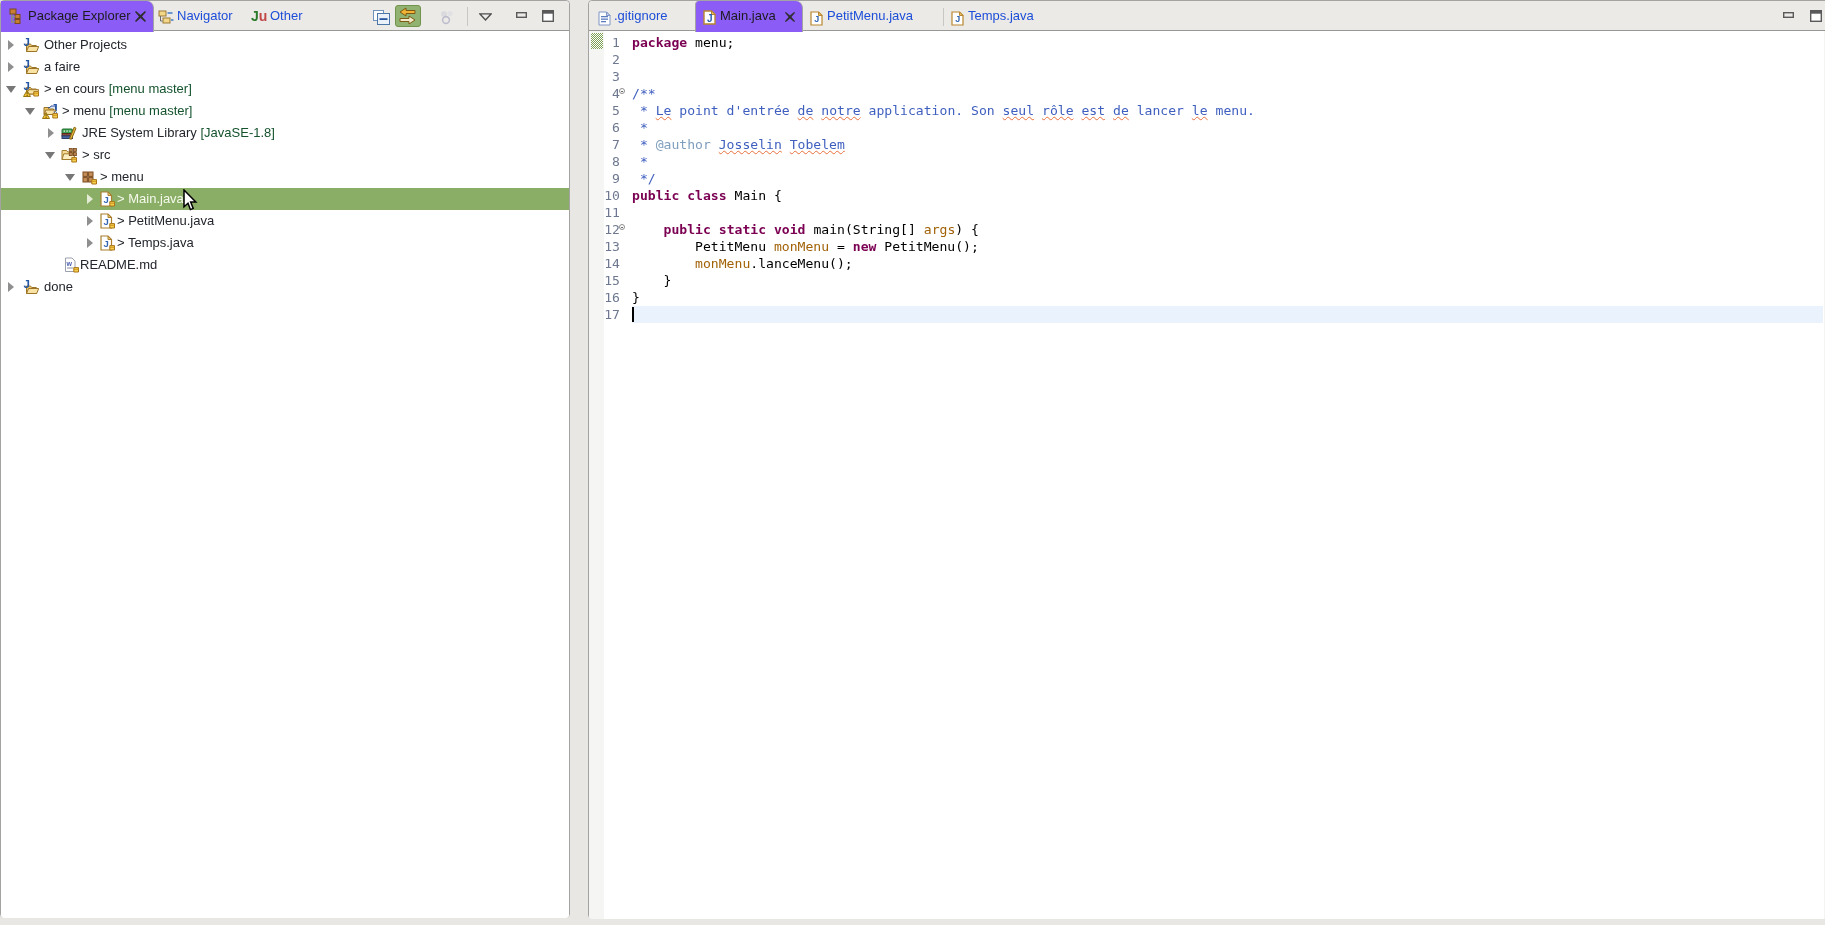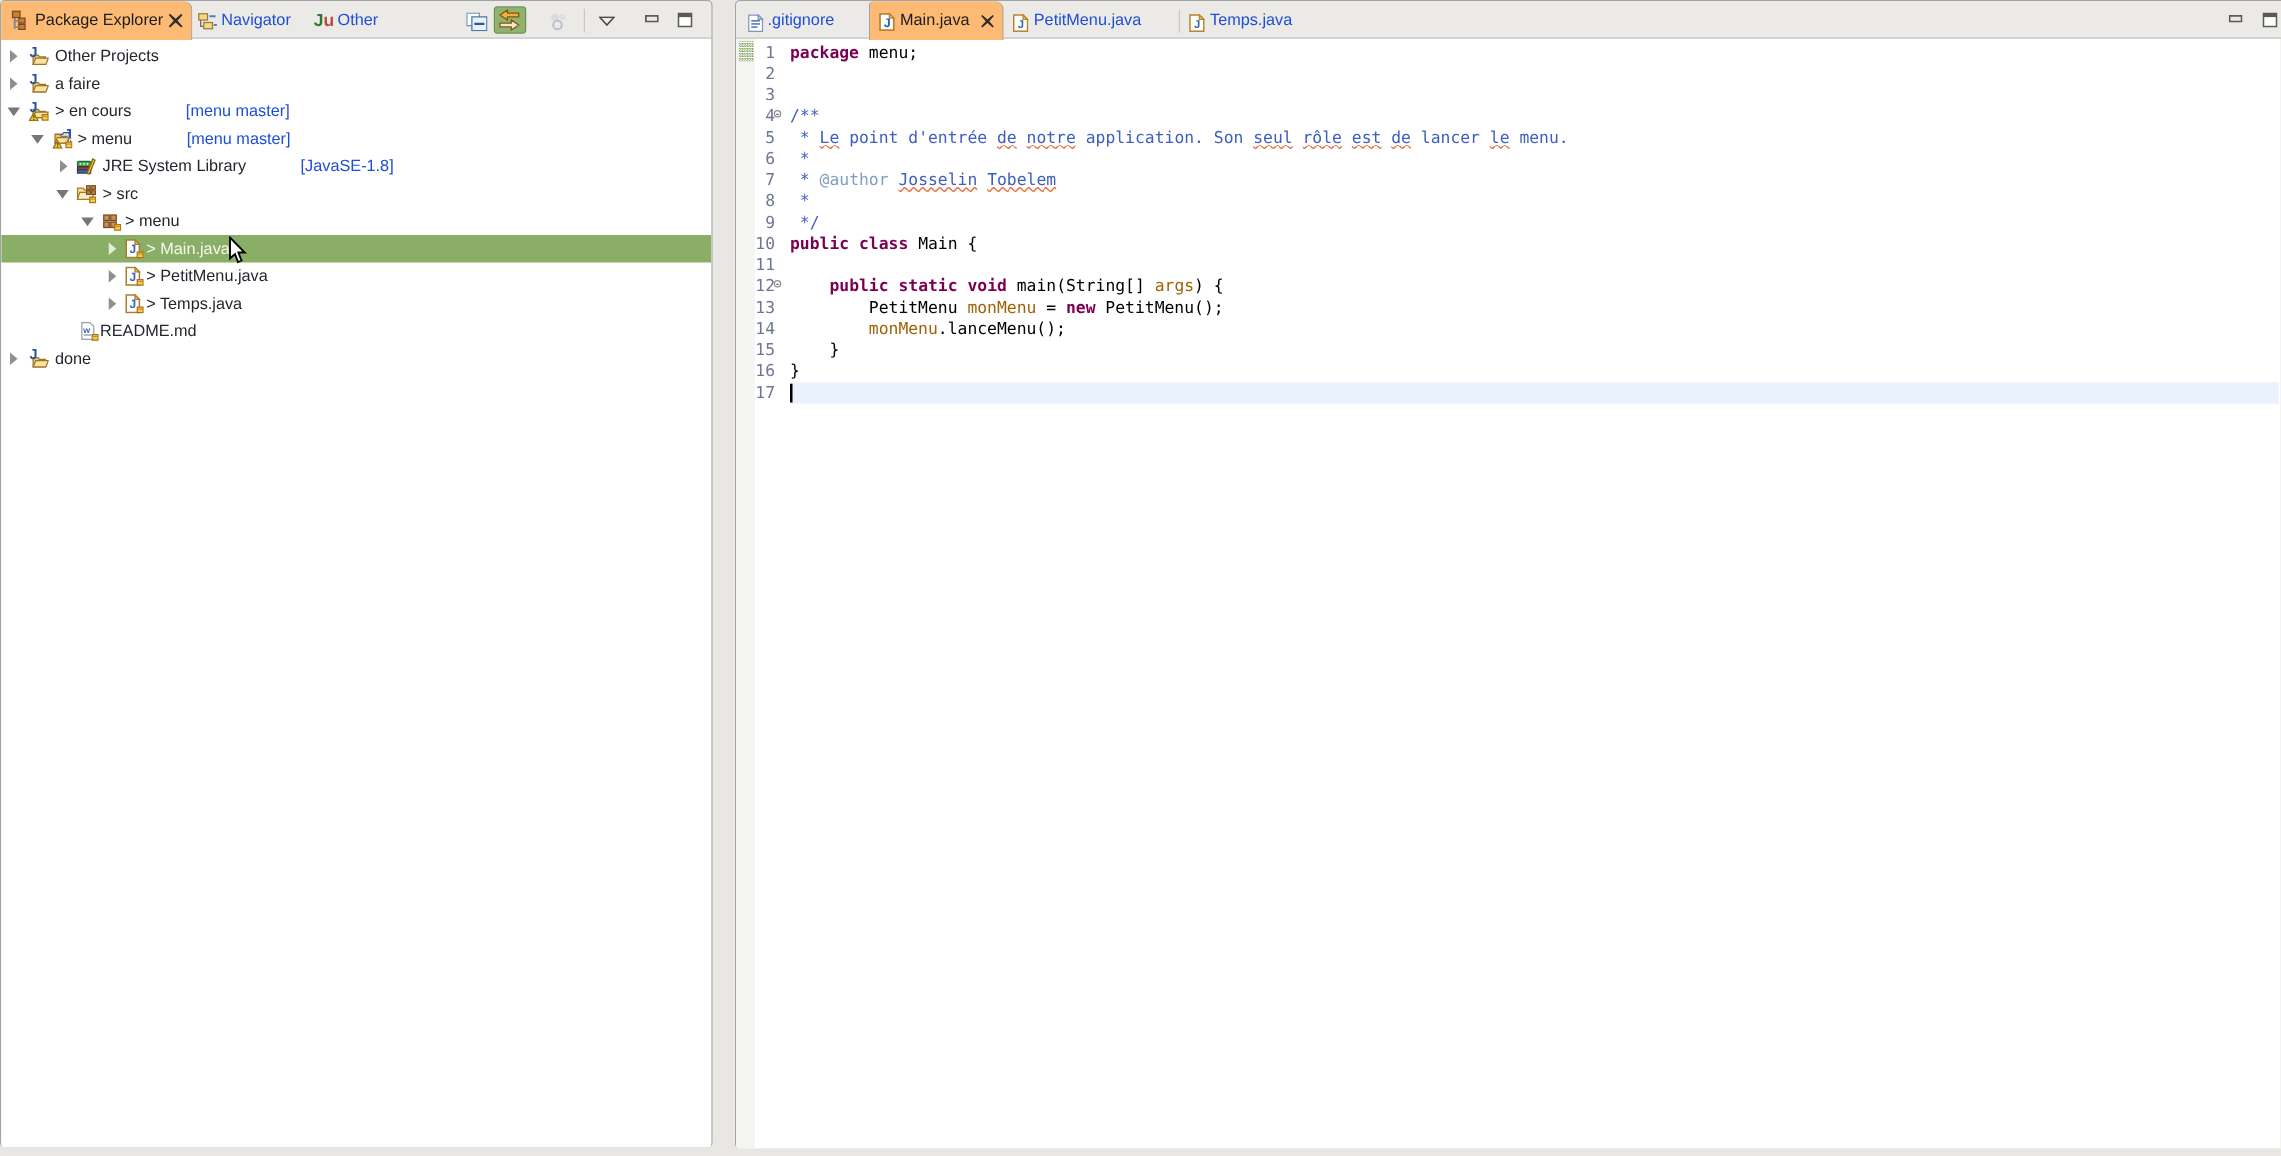--- a/index.html
+++ b/index.html
@@ -4,32 +4,32 @@
 <style>
   * { margin:0; padding:0; box-sizing:border-box; }
   html,body { width:1825px; height:925px; overflow:hidden; }
   body { background:#e9e7e4; font-family:"Liberation Sans",sans-serif; }
   #app { position:relative; width:1825px; height:925px; }
   .view { position:absolute; background:#fff; border:1px solid #a3a3a1; border-radius:4px; }
   #lview { left:0; top:1; width:570px; height:918px; }
   #eview { left:588px; top:1; width:1248px; height:919px; }
   .tabbar { position:absolute; left:0; top:0; right:0; height:30px; background:#eceae7;
             border-bottom:1px solid #989896; border-radius:4px 4px 0 0; }
-  .atab { position:absolute; top:0; height:31px; background:#fdba74;
+  .atab { position:absolute; top:0; height:31px; background:#8b5cf6;
           border:1px solid #a3a3a1; border-top:none; border-bottom:none;
           border-radius:4px 7px 0 0; z-index:3; }
   .atab .lbl { position:absolute; top:0; height:30px; line-height:30px; font-size:13px; color:#1c1c1c; }
   .itab { position:absolute; top:0; height:30px; line-height:30px; font-size:13px; color:#1d4ed8; }
   
   #ptab { left:0; width:153px; border-left:none; border-radius:0 7px 0 0; }
   #tree { position:absolute; left:0; top:30px; width:568px; height:887px; background:#fff;
           border-radius:0 0 3px 3px; overflow:hidden; }
   .row { position:absolute; left:0; width:100%; height:22px; font-size:13px; color:#23262c; }
   .row .lbl { position:absolute; top:0; height:22px; line-height:22px; white-space:pre;text-align:center; }
-  .row .dec { color:#1d4ed8;margin-left:40px; }
+  .row .dec { color:#14532d; }
   .row.sel { background:#8bae67; color:#f4f9ec; }
   .arr { position:absolute; top:6px; width:0; height:0; }
   .arr.c { border-top:5px solid transparent; border-bottom:5px solid transparent; border-left:6px solid #8f8f8f; }
   .arr.e { border-left:5.5px solid transparent; border-right:5.5px solid transparent; border-top:7px solid #777; top:8px; }
   .row.sel .arr.c { border-left-color:#e4ecd7; }
   .ticon { position:absolute; top:3px; width:16px; height:16px; }
   
   #ebody { position:absolute; left:0; top:30px; width:1246px; height:888px; background:#fff;
            border-radius:0 0 3px 3px; overflow:hidden;
            font-family:"Liberation Mono",monospace; font-size:13.1px; line-height:17px; }

